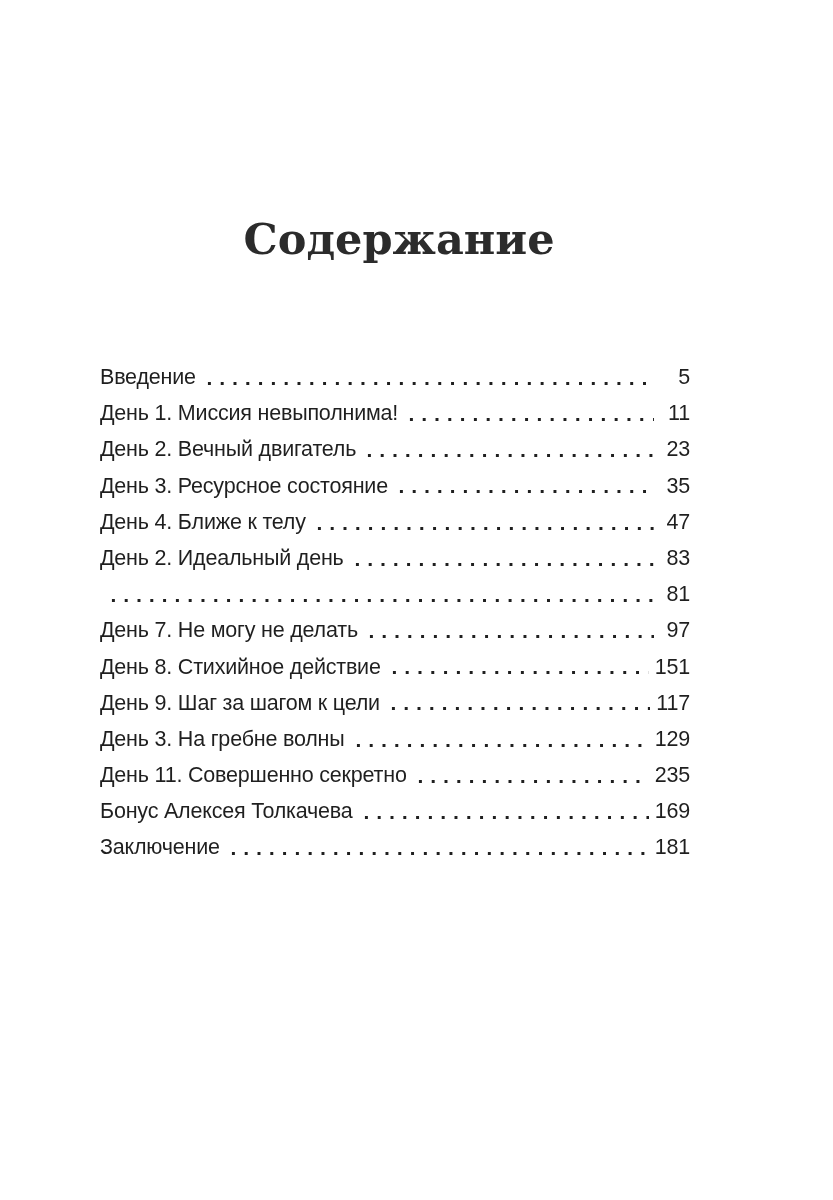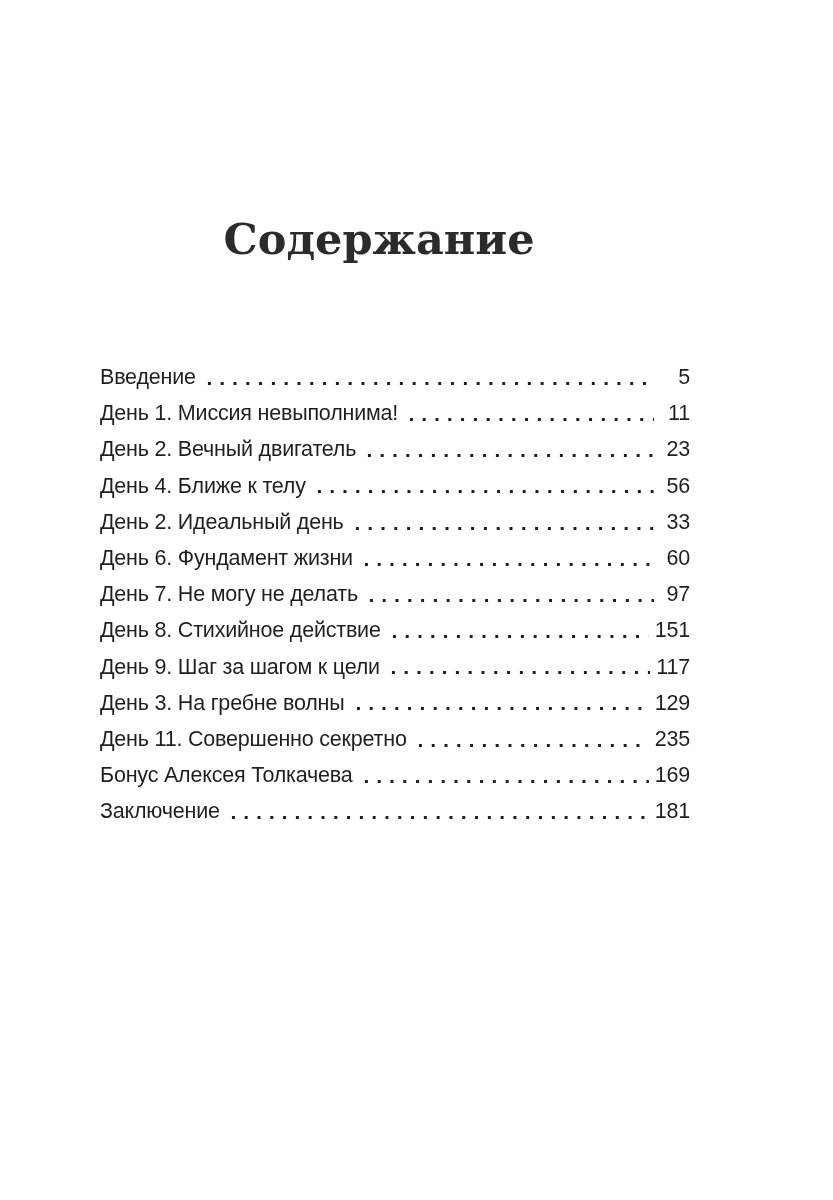--- a/index.html
+++ b/index.html
@@ -9,21 +9,21 @@
     width: 833px;
     height: 1200px;
     margin: 0 auto;
     background: #ffffff;
     font-family: "Liberation Sans", sans-serif;
     color: #1f1f1f;
     overflow: hidden;
   }
   .title {
     position: absolute;
-    left: 84px;
+    left: 104px;
     width: 590px;
     top: 214px;
     text-align: center;
     font-family: "DejaVu Serif", serif;
     font-weight: bold;
     font-size: 43px;
     line-height: 1.2;
     color: #2b2b2b;
   }
   .toc {
@@ -72,33 +72,37 @@
       <span class="toc-label">День 1. Миссия невыполнима!</span>
       <span class="toc-dots"></span>
       <span class="toc-page">11</span>
     </div>
     <div class="toc-row">
       <span class="toc-label">День 2. Вечный двигатель</span>
       <span class="toc-dots"></span>
       <span class="toc-page">23</span>
     </div>
     <div class="toc-row">
+      <span class="toc-label">День 3. Ресурсное состояние</span>
+      <span class="toc-dots"></span>
+      <span class="toc-page">35</span>
+    </div>
+    <div class="toc-row">
       <span class="toc-label">День 4. Ближе к телу</span>
       <span class="toc-dots"></span>
-      <span class="toc-page">56</span>
+      <span class="toc-page">47</span>
     </div>
     <div class="toc-row">
       <span class="toc-label">День 2. Идеальный день</span>
       <span class="toc-dots"></span>
-      <span class="toc-page">33</span>
+      <span class="toc-page">83</span>
     </div>
     <div class="toc-row">
-      <span class="toc-label">День 6. Фундамент жизни</span>
       <span class="toc-dots"></span>
-      <span class="toc-page">60</span>
+      <span class="toc-page">81</span>
     </div>
     <div class="toc-row">
       <span class="toc-label">День 7. Не могу не делать</span>
       <span class="toc-dots"></span>
       <span class="toc-page">97</span>
     </div>
     <div class="toc-row">
       <span class="toc-label">День 8. Стихийное действие</span>
       <span class="toc-dots"></span>
       <span class="toc-page">151</span>

